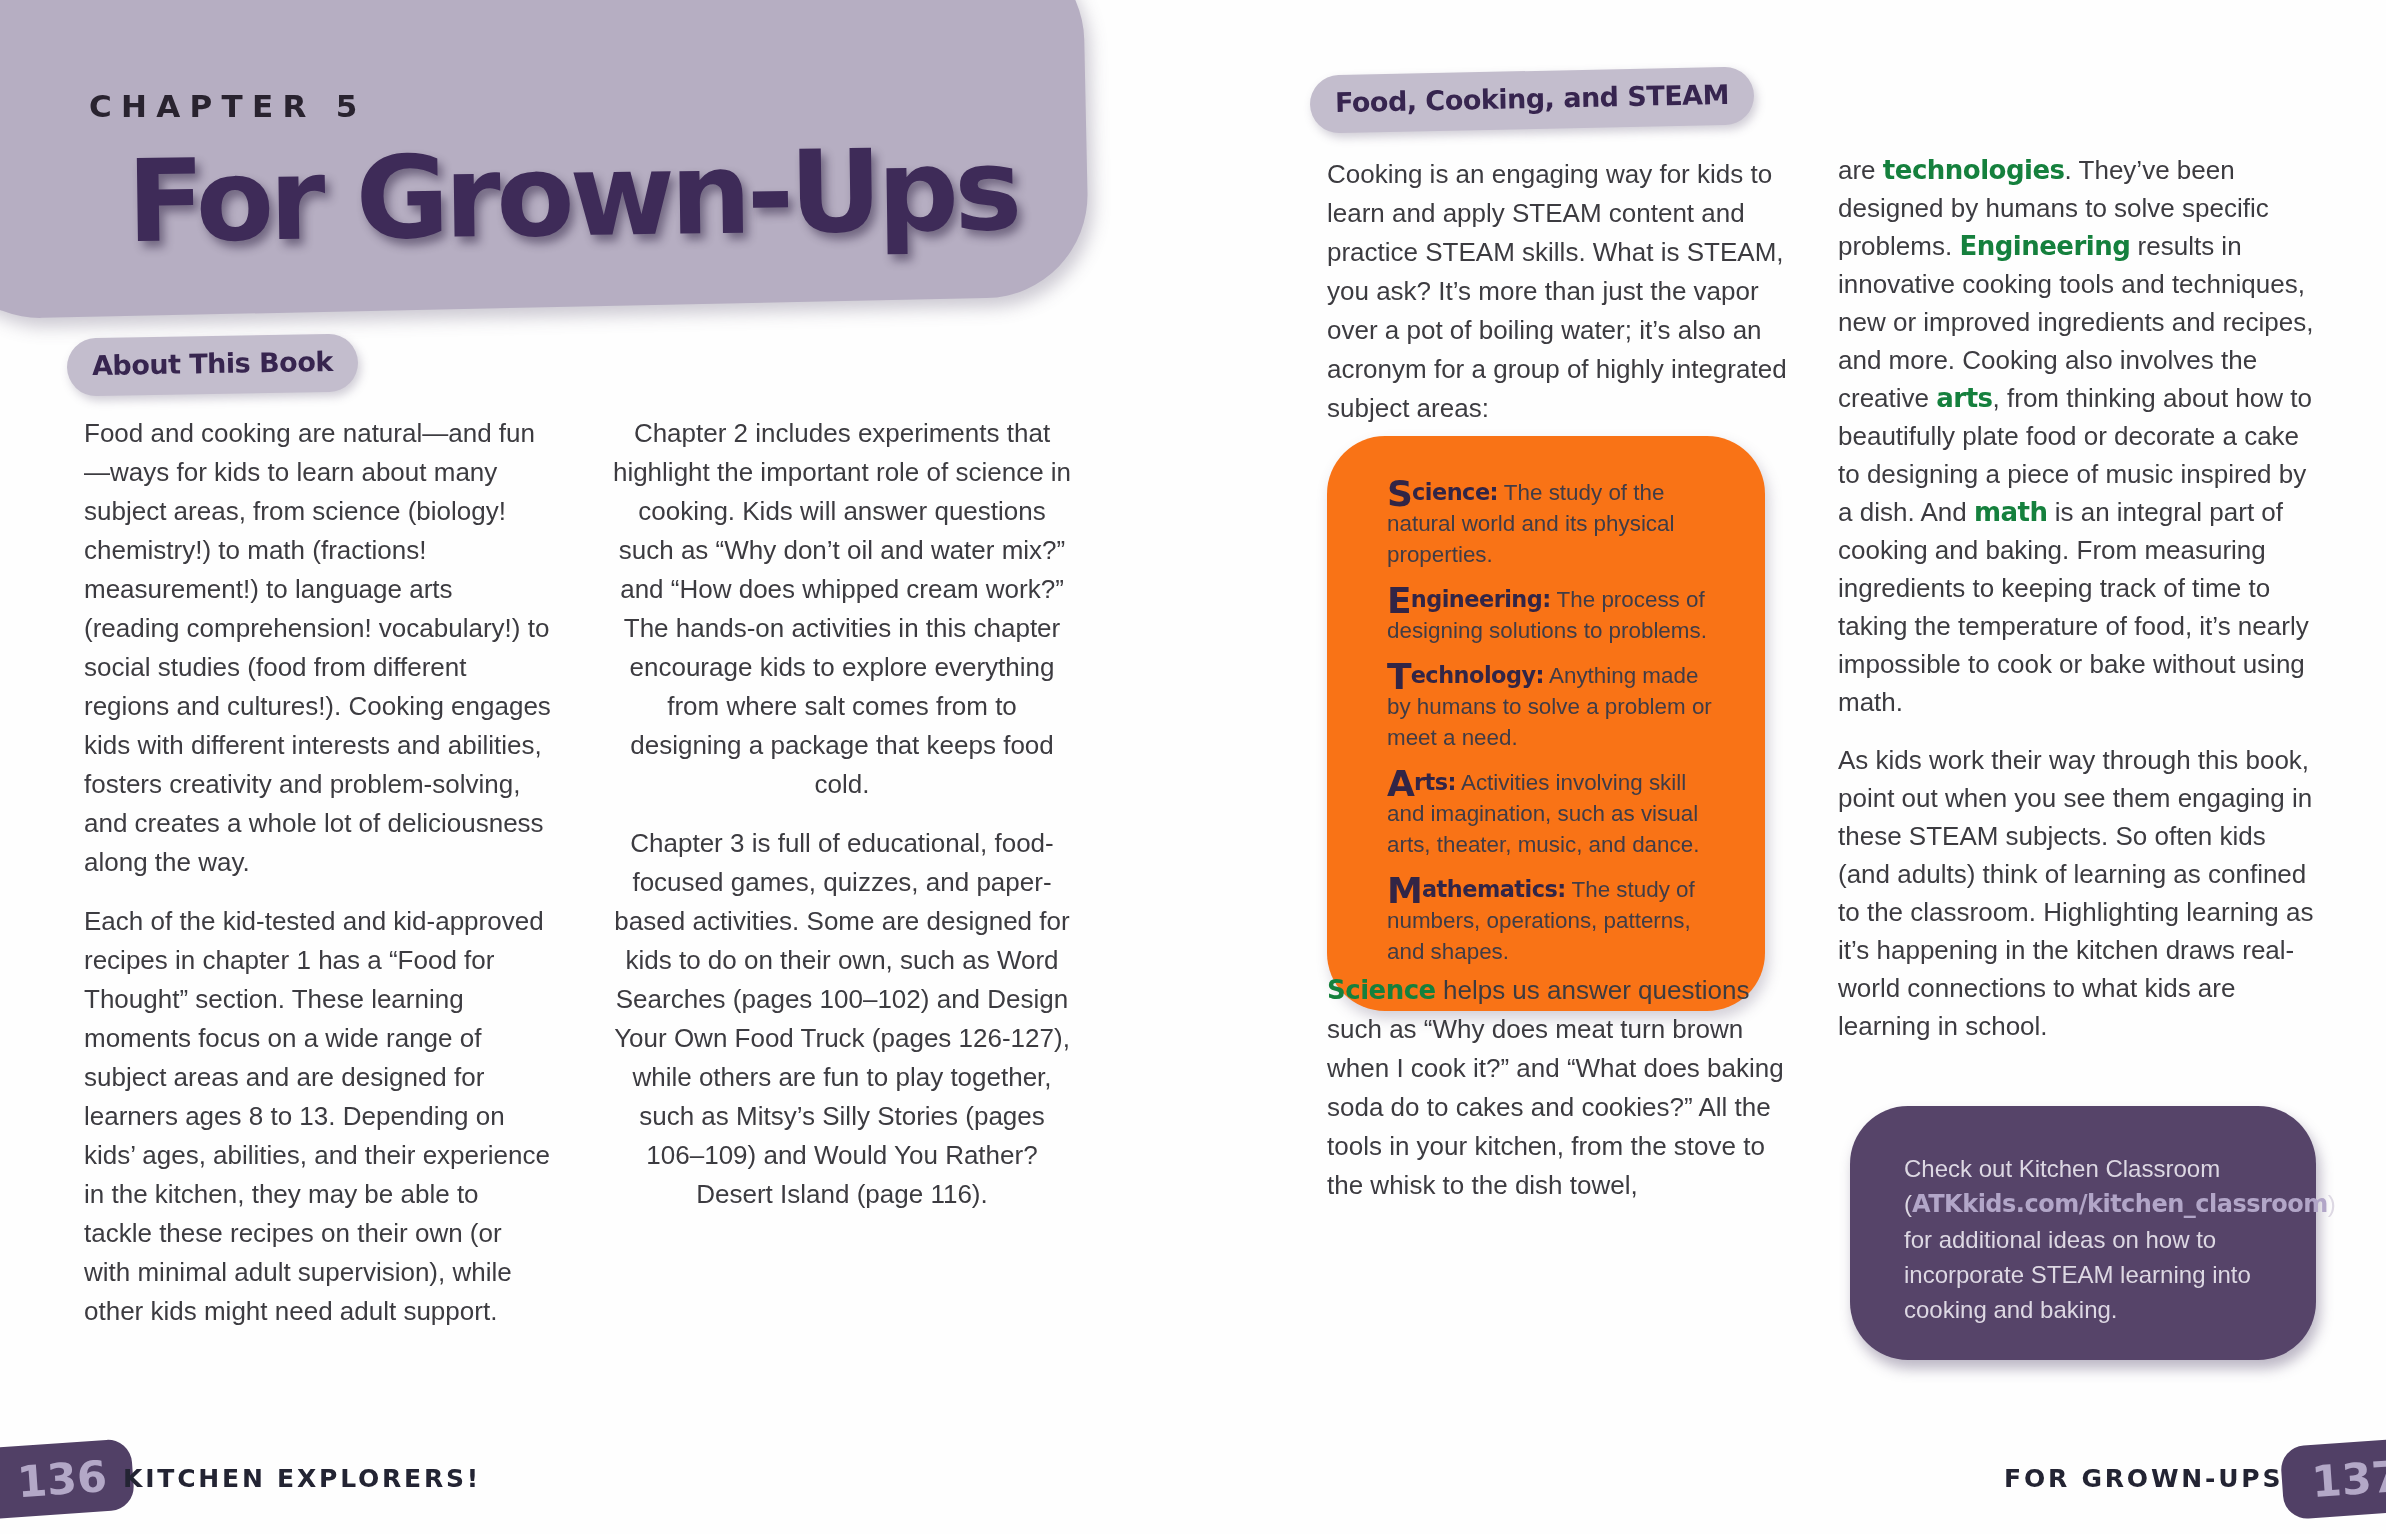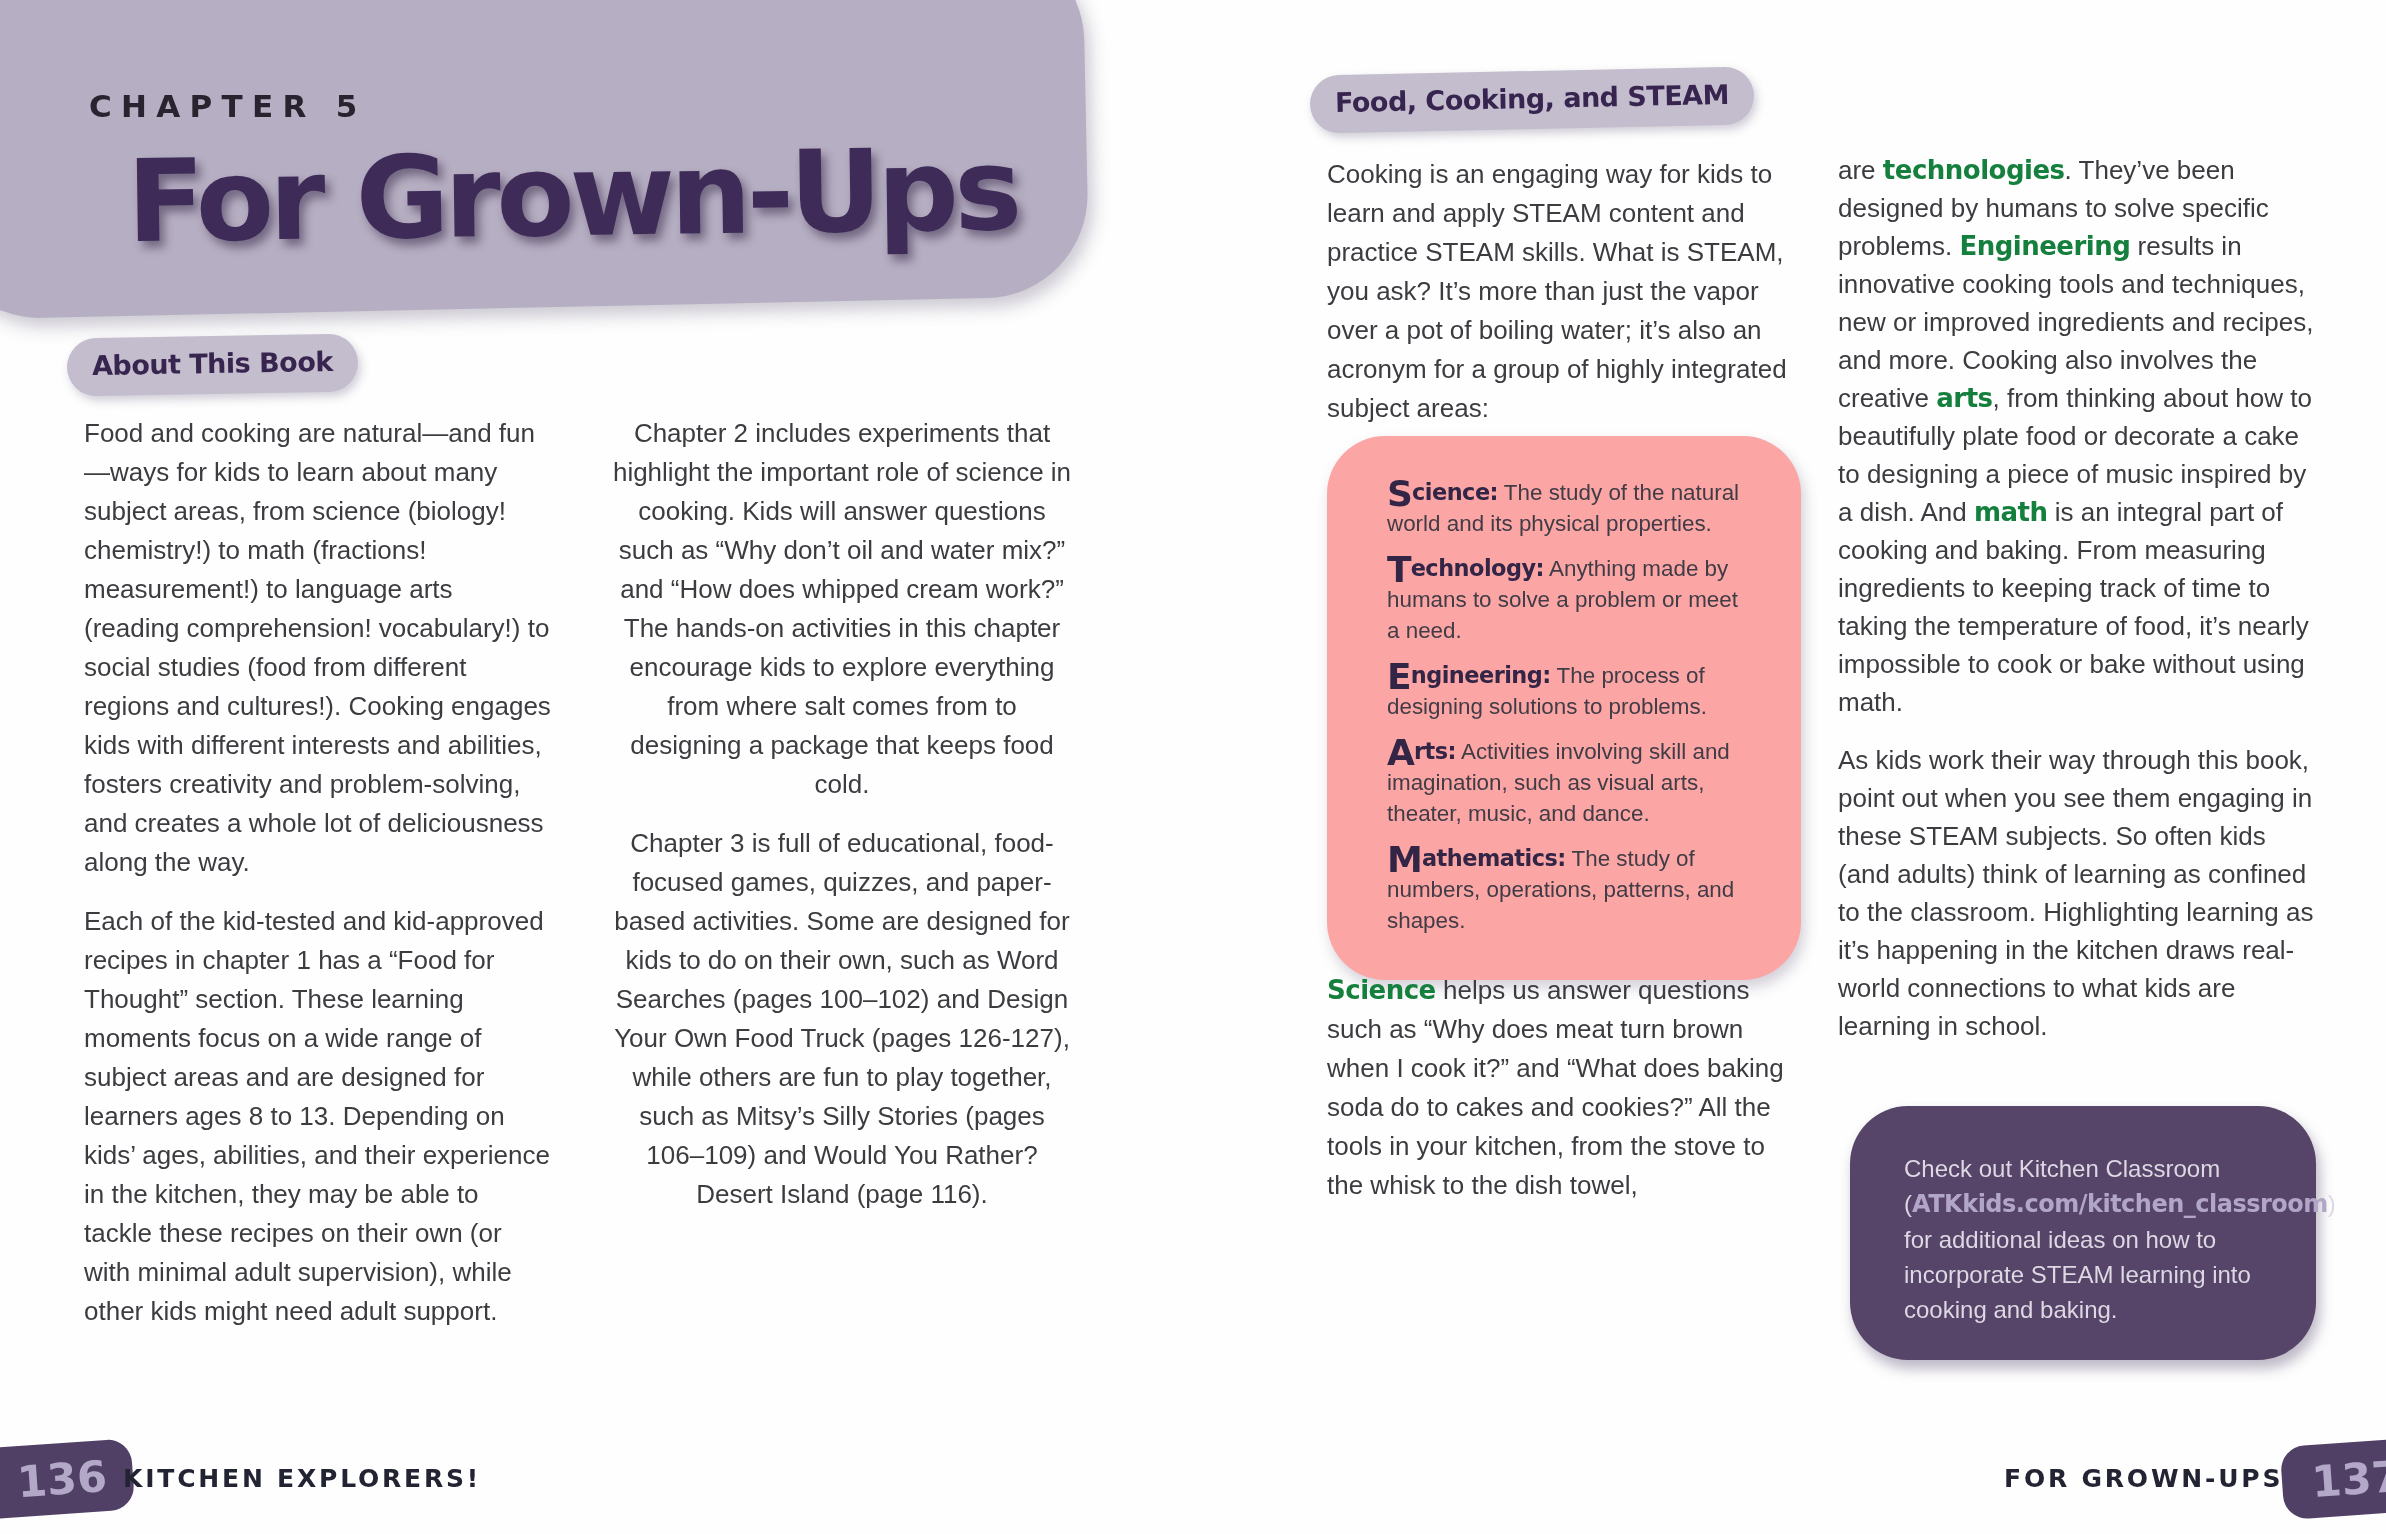--- a/index.html
+++ b/index.html
@@ -45,22 +45,22 @@
   .col{position:absolute; font-size:26px; line-height:39px; color:#3c3b40;}
   .col p{margin:0 0 19.6px 0;}
   .col-l1{left:84px;  top:414px;  width:468px;}
   .col-l2{left:608px; top:414px;  width:468px;text-align:center;}
   .col-r1{left:1327px; top:155px; width:474px;}
   .col-r1b{left:1327px; top:971px; width:479px;}
   .col-r2{left:1838px; top:151px; width:485px; line-height:38px;}
   .rb{font-weight:bold; font-family:"DejaVu Sans", sans-serif; color:#15803d; letter-spacing:-0.5px;}
   
   .steam-box{
-    position:absolute; left:1327px; top:436px; width:474px;
-    background:#fca5a5; border-radius:58px;
+    position:absolute; left:1327px; top:436px; width:438px;
+    background:#f97316; border-radius:58px;
     padding:41px 0 28px 0;
     box-shadow:3.7px 7.5px 13px rgba(90,80,110,0.25);
     box-sizing:border-box;
   }
   .steam-entry{
     margin:0 45px 14px 60px;
     font-size:22.4px; line-height:31px; color:#403c46;
   }
   .steam-letter{
     font-family:"DejaVu Sans", sans-serif; font-weight:bold;
@@ -131,22 +131,22 @@
   <div class="footer-label footer-label-left">KITCHEN EXPLORERS!</div>
 
   <div class="pill pill-steam">Food, Cooking, and STEAM</div>
 
   <div class="col col-r1">
     <p>Cooking is an engaging way for kids to learn and apply STEAM content and practice STEAM skills. What is STEAM, you ask? It’s more than just the vapor over a pot of boiling water; it’s also an acronym for a group of highly integrated subject areas:</p>
   </div>
 
   <div class="steam-box">
     <p class="steam-entry"><span class="steam-letter">S</span><span class="steam-term">cience:</span><span> The study of the natural world and its physical properties.</span></p>
+    <p class="steam-entry"><span class="steam-letter">E</span><span class="steam-term">ngineering:</span><span> The process of designing solutions to problems.</span></p>
     <p class="steam-entry"><span class="steam-letter">T</span><span class="steam-term">echnology:</span><span> Anything made by humans to solve a problem or meet a need.</span></p>
-    <p class="steam-entry"><span class="steam-letter">E</span><span class="steam-term">ngineering:</span><span> The process of designing solutions to problems.</span></p>
     <p class="steam-entry"><span class="steam-letter">A</span><span class="steam-term">rts:</span><span> Activities involving skill and imagination, such as visual arts, theater, music, and dance.</span></p>
     <p class="steam-entry" style="margin-bottom:16px"><span class="steam-letter">M</span><span class="steam-term">athematics:</span><span> The study of numbers, operations, patterns, and shapes.</span></p>
   </div>
 
   <div class="col col-r1b">
     <p><span class="rb">Science</span><span> helps us answer questions such as “Why does meat turn brown when I cook it?” and “What does baking soda do to cakes and cookies?” All the tools in your kitchen, from the stove to the whisk to the dish towel,</span></p>
   </div>
 
   <div class="col col-r2">
     <p><span>are </span><span class="rb">technologies</span><span>. They’ve been designed by humans to solve specific problems. </span><span class="rb">Engineering</span><span> results in innovative cooking tools and techniques, new or improved ingredients and recipes, and more. Cooking also involves the creative </span><span class="rb">arts</span><span>, from thinking about how to beautifully plate food or decorate a cake to designing a piece of music inspired by a dish. And </span><span class="rb">math</span><span> is an integral part of cooking and baking. From measuring ingredients to keeping track of time to taking the temperature of food, it’s nearly impossible to cook or bake without using math.</span></p>

